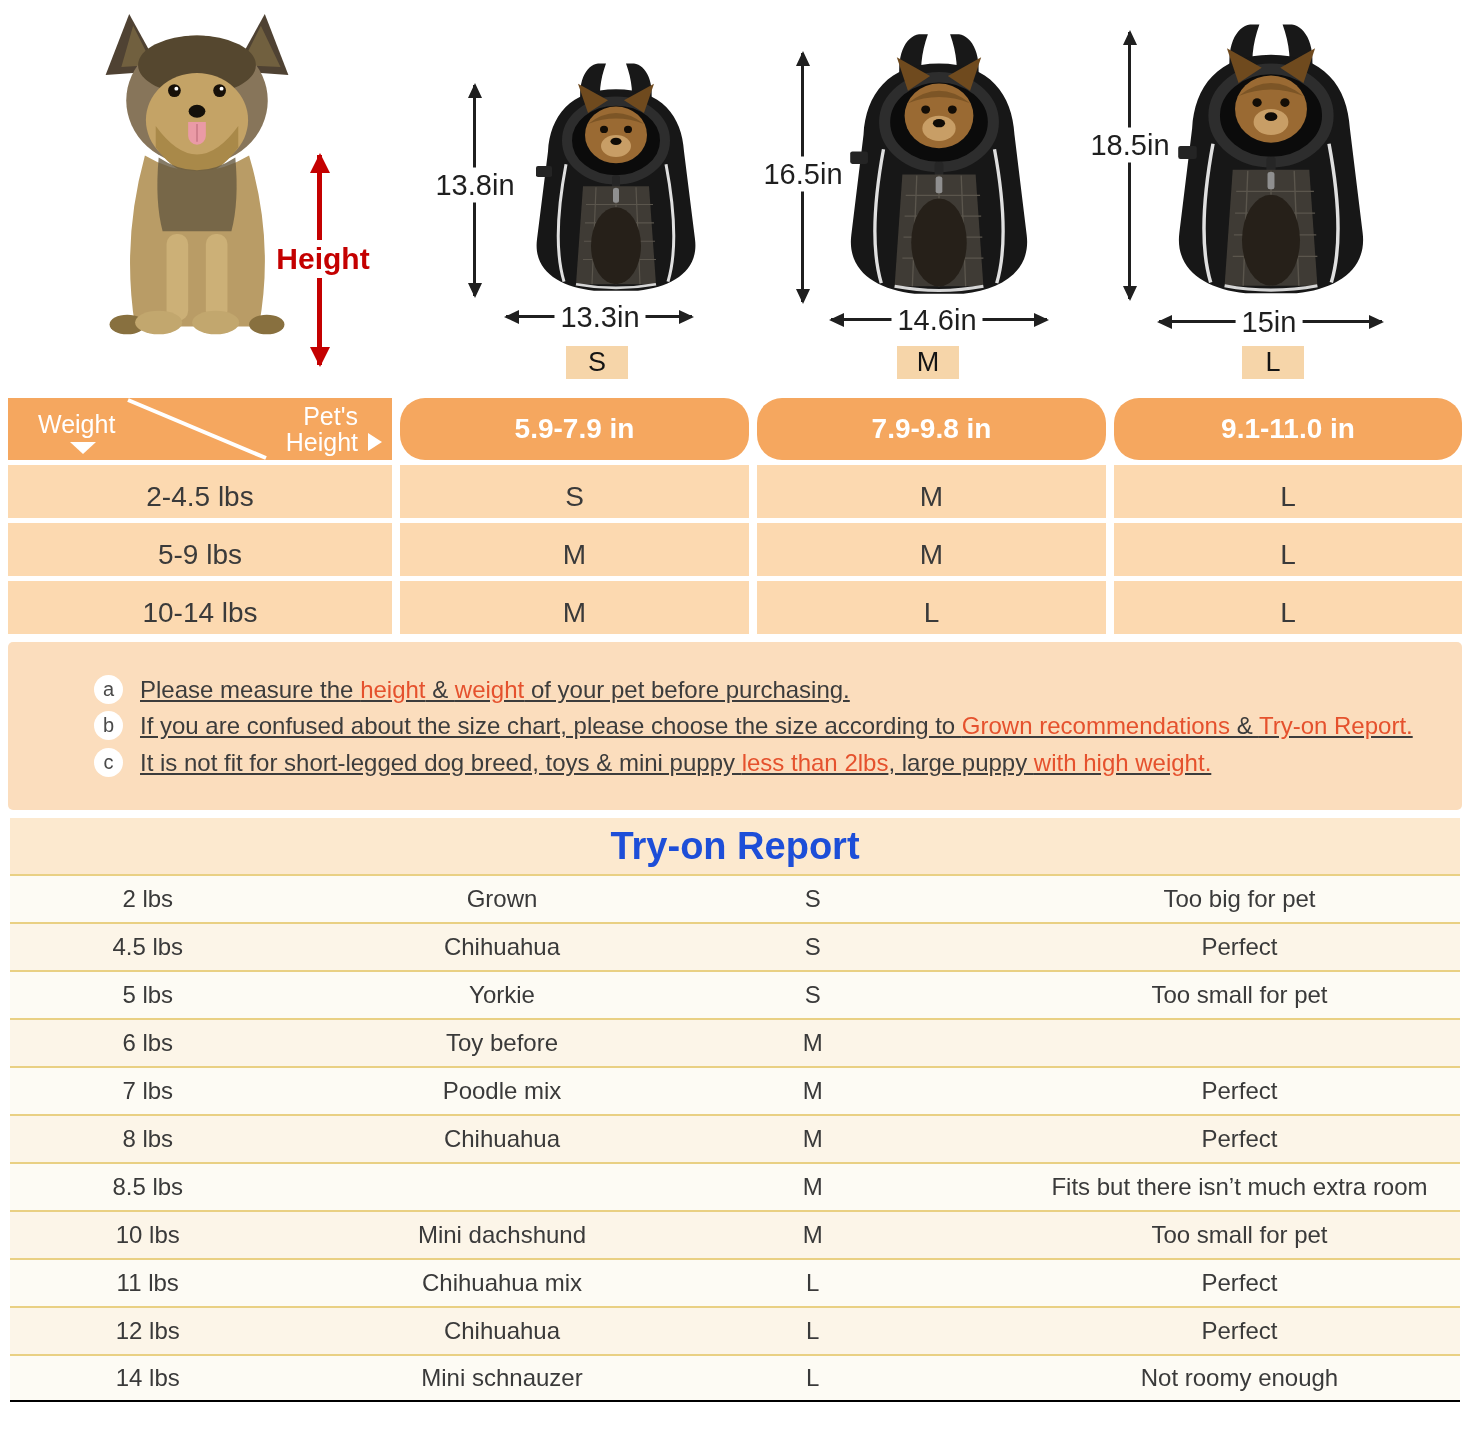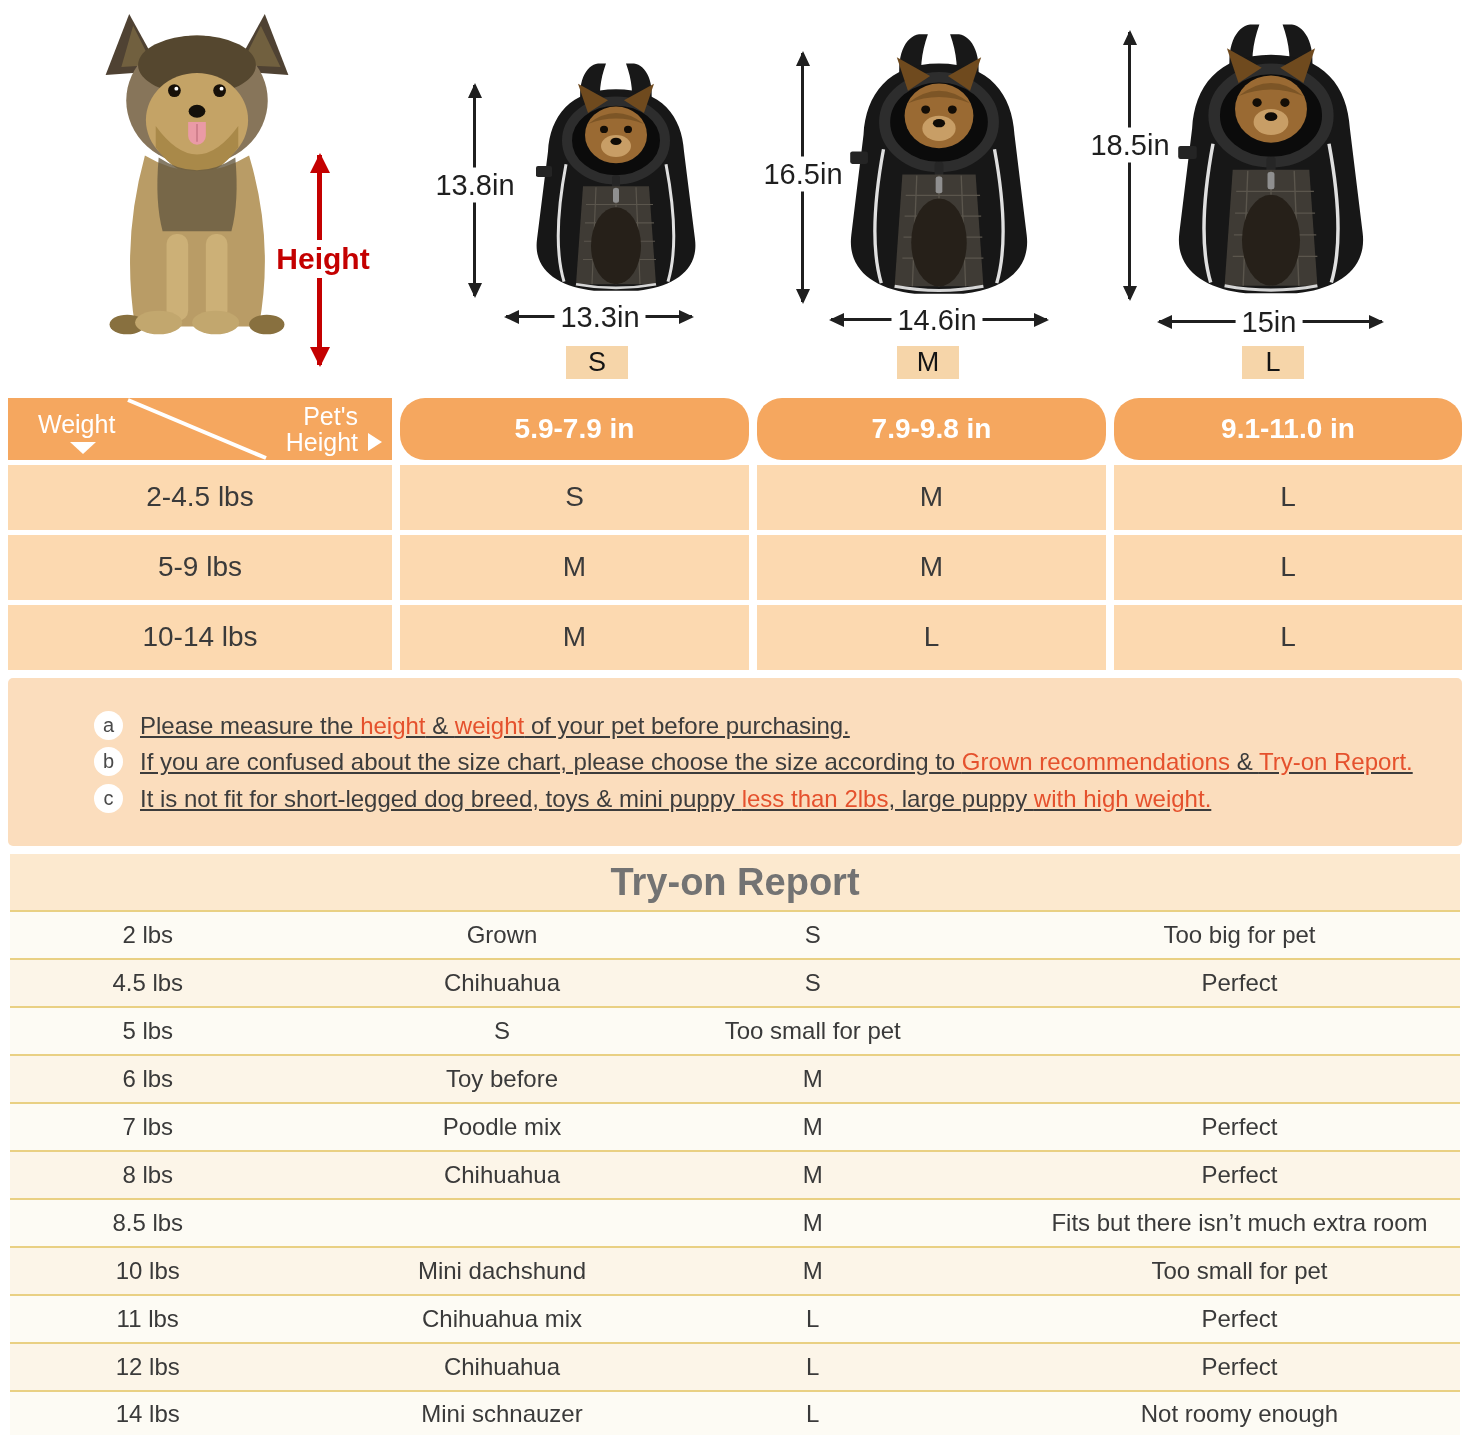--- a/index.html
+++ b/index.html
@@ -29,21 +29,21 @@
     font-size:29px;color:#1f1f1f;white-space:nowrap;z-index:3;}
   .height-label{position:absolute;transform:translate(-50%,-50%);background:#fff;padding:2px 7px;
     font-size:30px;font-weight:bold;color:#c40000;white-space:nowrap;z-index:3;}
 
   .size-badge{position:absolute;width:62px;height:33px;background:#F6D5A9;color:#141414;
     font-size:27px;text-align:center;line-height:33px;}
 
   
   .size-table{margin:0 8px;display:grid;grid-template-columns:384px 349px 349px 348px;gap:5px 8px;}
   .st-h{background:#F5A75F;color:#ffffff;font-weight:bold;font-size:28px;height:62px;line-height:62px;text-align:center;border-radius:25px;}
-  .st-c{background:#FCD9B0;color:#3a3a3a;font-size:28px;height:65px;line-height:63px;text-align:center;}
+  .st-c{background:#FCD9B0;color:#3a3a3a;font-size:28px;height:53px;line-height:63px;text-align:center;}
   .st-corner{background:#F5A75F;height:62px;position:relative;color:#fff;font-size:25px;}
   .st-corner svg{position:absolute;left:0;top:0;}
   .corner-weight{position:absolute;left:30px;top:12px;}
   .corner-down-tri{position:absolute;left:62px;top:44px;width:0;height:0;
     border-left:13px solid transparent;border-right:13px solid transparent;border-top:12px solid #fff;}
   .corner-ph{position:absolute;right:34px;top:5px;text-align:right;line-height:1.05;}
   .corner-right-tri{position:absolute;right:10px;top:35px;width:0;height:0;
     border-top:9px solid transparent;border-bottom:9px solid transparent;border-left:14px solid #fff;}
 
   
@@ -51,21 +51,21 @@
     display:flex;flex-direction:column;justify-content:center;gap:7px;}
   .note{display:flex;align-items:center;padding-left:86px;}
   .note-marker{flex:none;width:29px;height:29px;border-radius:50%;background:#ffffff;color:#4a4a4a;
     font-size:20px;display:flex;align-items:center;justify-content:center;margin-right:17px;}
   .note-text{font-size:24px;color:#3c3c3c;line-height:1.22;max-width:1280px;text-decoration:underline;}
   .hl{color:#E5512D;}
 
   
   .tryon{margin:8px 10px 0;}
   .tr-band{height:56px;background:#FCE9CF;display:flex;align-items:center;justify-content:center;}
-  .tr-title{color:#737373;font-size:38px;font-weight:bold;}
+  .tr-title{color:#1d4ed8;font-size:38px;font-weight:bold;}
   .tr-row{display:grid;grid-template-columns:19% 26% 13% 42%;height:48px;align-items:center;
     text-align:center;font-size:24px;color:#3a3a3a;border-top:2px solid #E9D083;box-sizing:border-box;gap:28px;}
   .tr-row:nth-child(even){background:#FDFBF4;}
   .tr-row:nth-child(odd){background:#FCF5E8;}
   .tr-row:last-child{border-bottom:2px solid #000000;}
 </style>
 </head>
 <body>
 
 <svg width="0" height="0" style="position:absolute">
@@ -215,20 +215,21 @@
     <span>Too big for pet</span>
   </div>
   <div class="tr-row">
     <span>4.5 lbs</span>
     <span>Chihuahua</span>
     <span>S</span>
     <span>Perfect</span>
   </div>
   <div class="tr-row">
     <span>5 lbs</span>
+    <span>Yorkie</span>
     <span>S</span>
     <span>Too small for pet</span>
   </div>
   <div class="tr-row">
     <span>6 lbs</span>
     <span>Toy before</span>
     <span>M</span>
   </div>
   <div class="tr-row">
     <span>7 lbs</span>

